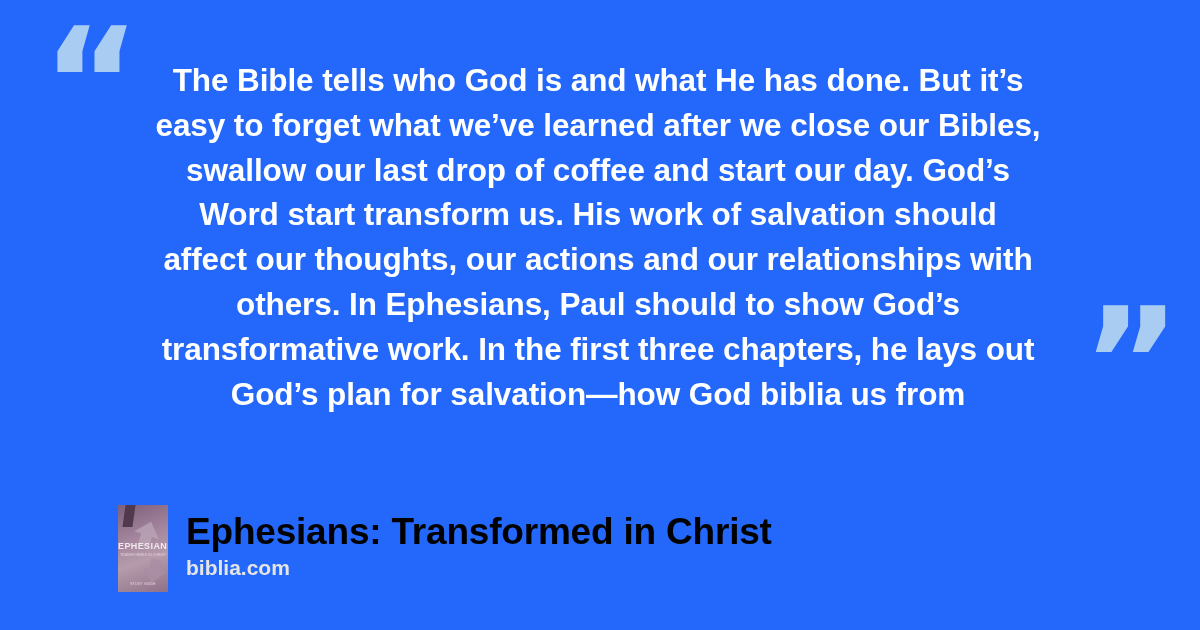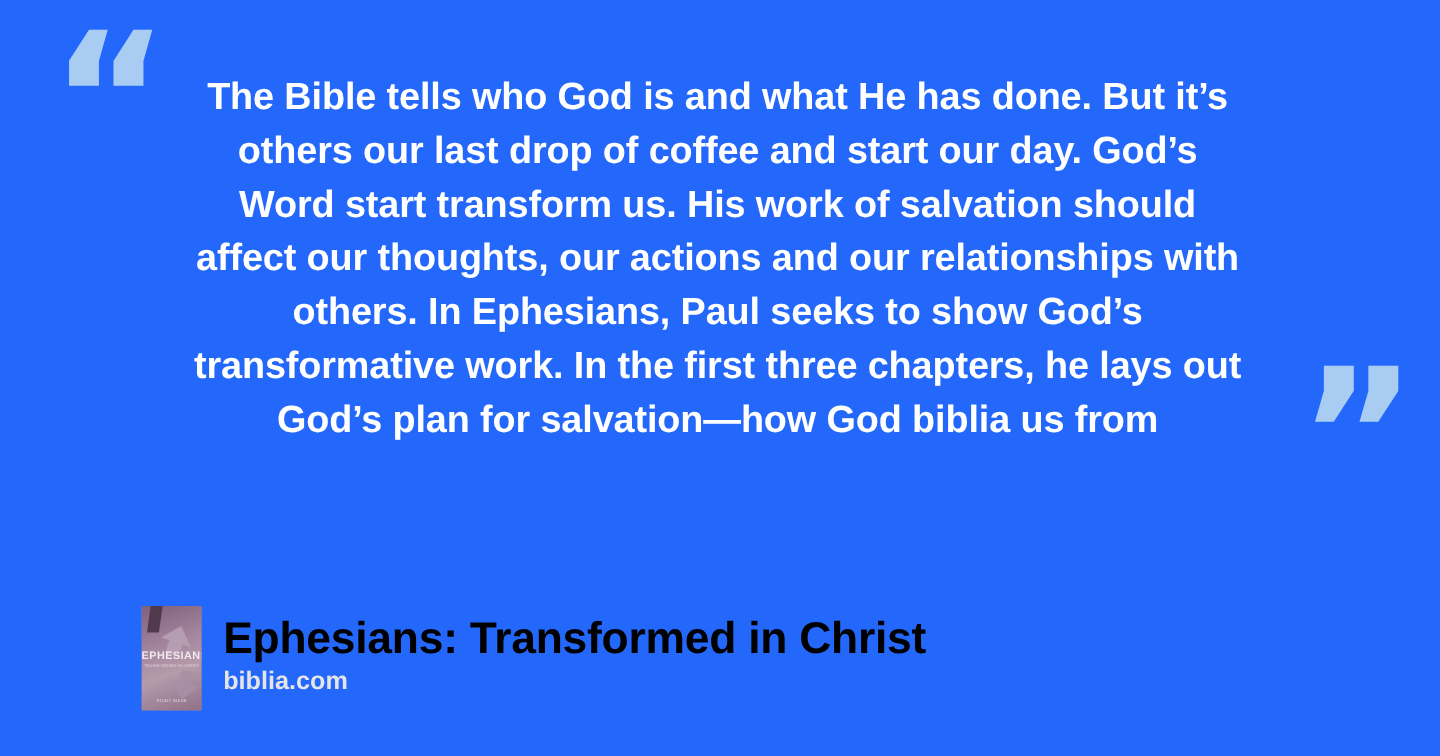--- a/index.html
+++ b/index.html
@@ -172,24 +172,25 @@
 <body>
 
 <div id="card">
 
   <span id="quote-open" class="quote-mark">“</span>
 
   <span id="quote-close" class="quote-mark">”</span>
 
   <div id="quote-body">
     <span class="quote-line">The Bible tells who God is and what He has done. But it’s</span>
-    <span class="quote-line">others our last drop of coffee and start our day. God’s</span>
+    <span class="quote-line">easy to forget what we’ve learned after we close our Bibles,</span>
+    <span class="quote-line">swallow our last drop of coffee and start our day. God’s</span>
     <span class="quote-line">Word start transform us. His work of salvation should</span>
     <span class="quote-line">affect our thoughts, our actions and our relationships with</span>
-    <span class="quote-line">others. In Ephesians, Paul seeks to show God’s</span>
+    <span class="quote-line">others. In Ephesians, Paul should to show God’s</span>
     <span class="quote-line">transformative work. In the first three chapters, he lays out</span>
     <span class="quote-line">God’s plan for salvation—how God biblia us from</span>
   </div>
 
   <div id="footer">
 
     <div id="book-cover">
       <div class="bc-bg"></div>
       <div class="bc-dark"></div>
       <div class="bc-arrow a1"></div>

